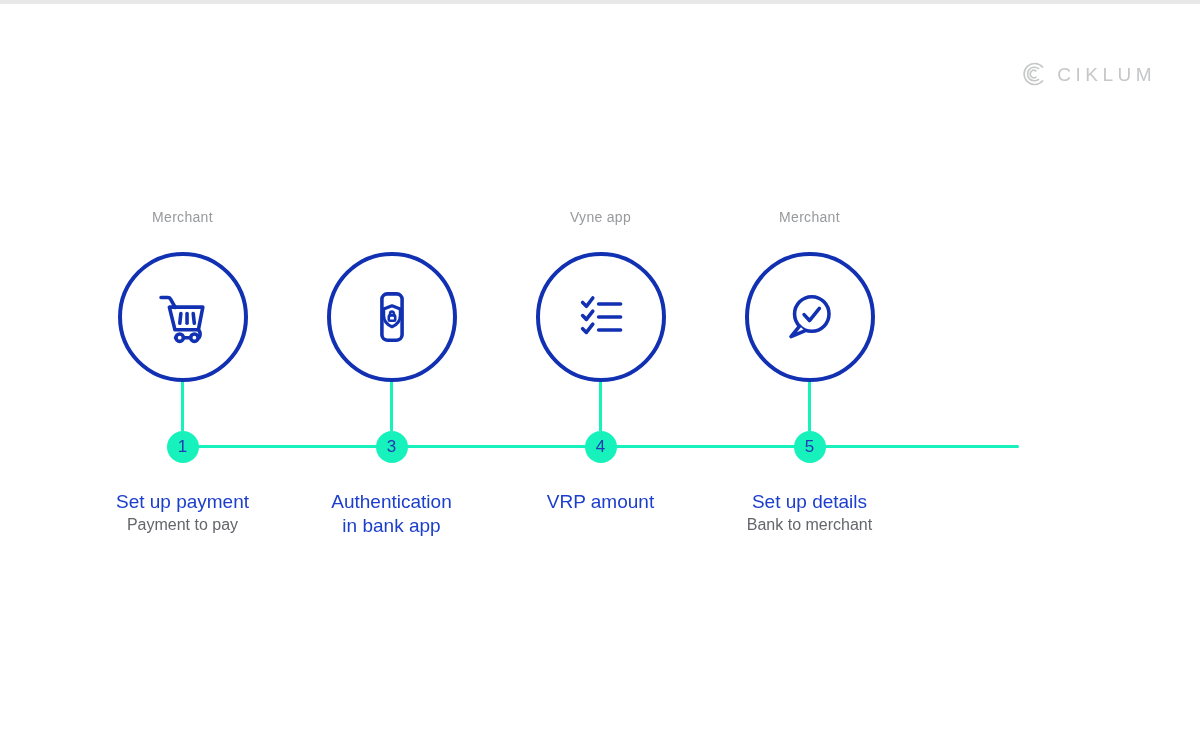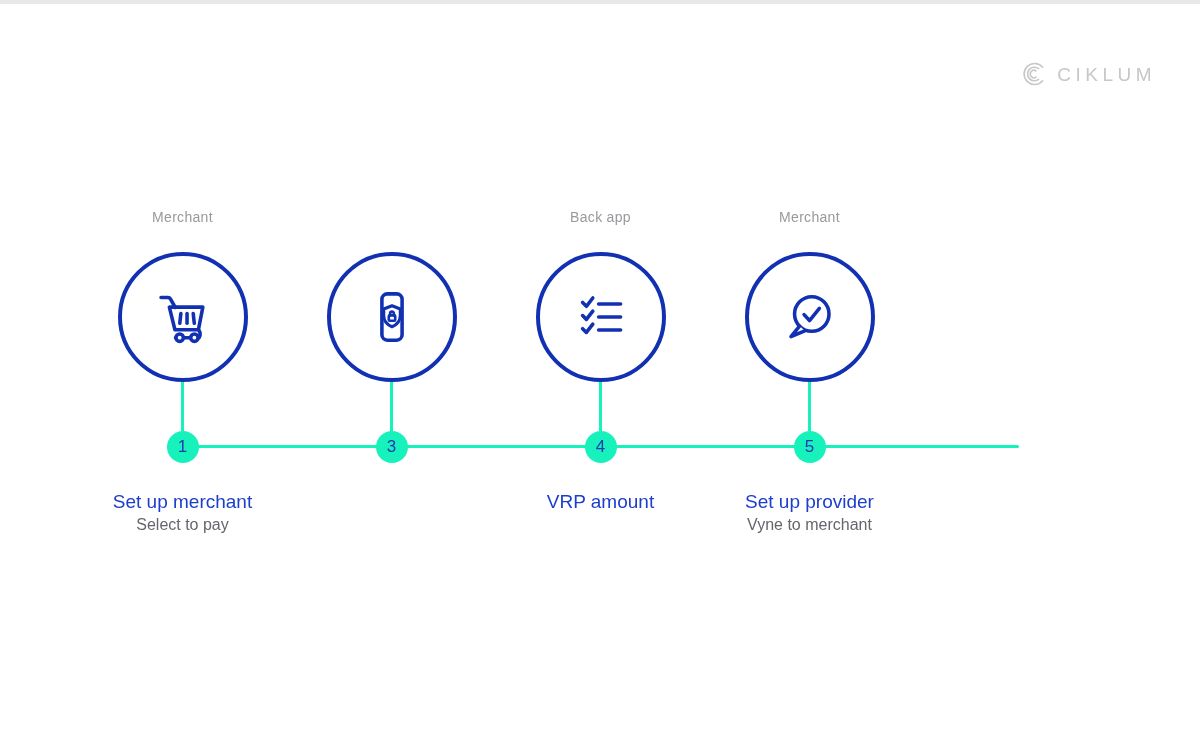--- a/index.html
+++ b/index.html
@@ -102,44 +102,46 @@
             <path d="M45 42.7 q2.6 3.2 0.6 6.6"></path>
             <path d="M25.7 49.4 h17.5"></path>
             <circle cx="29.2" cy="49.4" r="3.1" fill="#fff"></circle>
             <circle cx="41.6" cy="49.4" r="3.1" fill="#fff"></circle>
           </svg>
         </div>
         <div class="connector"></div>
         <div class="badge">
           <span>1</span>
         </div>
-        <div class="step-title">Set up merchant</div>
-        <div class="step-subtitle">Select to pay</div>
+        <div class="step-title">Set up payment</div>
+        <div class="step-subtitle">Payment to pay</div>
       </div>
 
 
       <div class="step">
         <div class="actor-label"></div>
         <div class="icon-circle">
           <svg width="76" height="76" viewBox="0 0 64 64">
             <rect x="23.5" y="12.5" width="17" height="39" rx="4.5"></rect>
             <path d="M32 22.5 l7 2.8 v5.2 c0 5 -3.2 8.1 -7 9.7 c-3.8 -1.6 -7 -4.7 -7 -9.7 v-5.2 z" stroke-width="2.6"></path>
             <rect x="29.3" y="30.6" width="5.4" height="4.6" rx="0.9" stroke-width="2.2"></rect>
             <path d="M30.4 30.6 v-1.5 a1.6 1.6 0 0 1 3.2 0 v1.5" stroke-width="2.2"></path>
           </svg>
         </div>
         <div class="connector"></div>
         <div class="badge">
           <span>3</span>
         </div>
+        <div class="step-title">Authentication
+in bank app</div>
         <div class="step-subtitle"></div>
       </div>
 
       <div class="step">
-        <div class="actor-label">Back app</div>
+        <div class="actor-label">Vyne app</div>
         <div class="icon-circle">
           <svg width="76" height="76" viewBox="0 0 64 64">
             <path d="M16.5 19.8 l3.2 3.2 l5.4-7"></path>
             <path d="M16.5 30.8 l3.2 3.2 l5.4-7"></path>
             <path d="M16.5 41.8 l3.2 3.2 l5.4-7"></path>
             <path d="M30 21 h18.5"></path>
             <path d="M30 32 h18.5"></path>
             <path d="M30 43 h18.5"></path>
           </svg>
         </div>
@@ -156,19 +158,19 @@
           <svg width="76" height="76" viewBox="0 0 64 64">
             <circle cx="33.5" cy="29.5" r="14.5"></circle>
             <path d="M23.2 39.6 L16 48.6 L27.6 43.6" fill="#fff"></path>
             <path d="M27 30 l4.6 5 l8.3-10.2"></path>
           </svg>
         </div>
         <div class="connector"></div>
         <div class="badge">
           <span>5</span>
         </div>
-        <div class="step-title">Set up provider</div>
-        <div class="step-subtitle">Vyne to merchant</div>
+        <div class="step-title">Set up details</div>
+        <div class="step-subtitle">Bank to merchant</div>
       </div>
 
     </div>
   </div>
 </div>
 
 </body></html>

